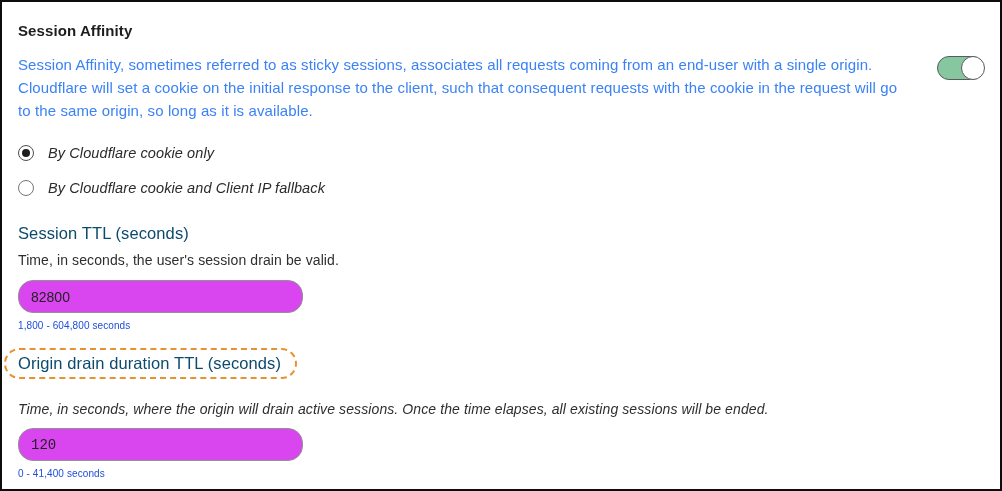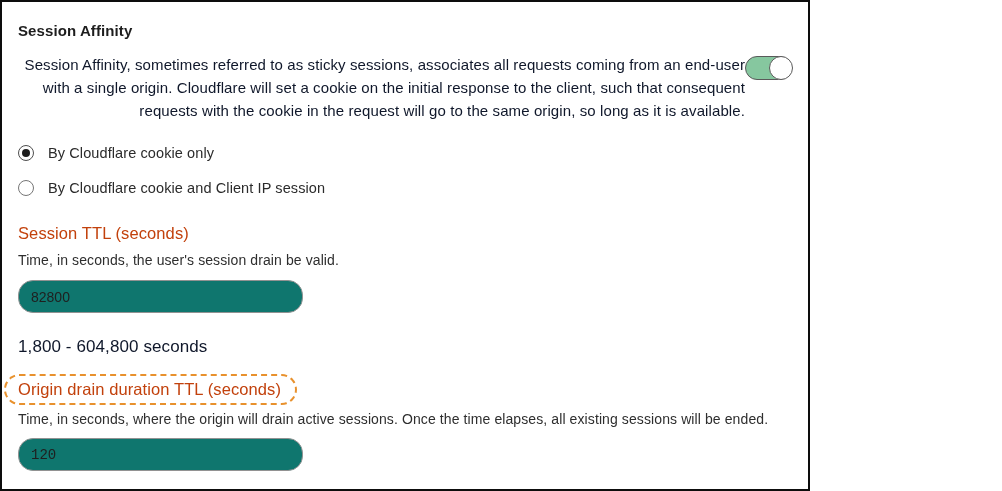--- a/index.html
+++ b/index.html
@@ -3,21 +3,21 @@
 <meta charset="utf-8">
 <style>
   * { box-sizing: border-box; margin: 0; padding: 0; }
   html, body { background: #ffffff; }
   body {
     font-family: "Liberation Sans", "DejaVu Sans", sans-serif;
     color: #2e2e2e;
   }
   .page {
     position: relative;
-    width: 810px;
+    width: 1002px;
     height: 491px;
     border: 2px solid #0d0d0d;
     background: #ffffff;
     overflow: hidden;
     padding: 0 16px;
   }
 
   
   .panel-title {
     margin-top: 20px;
@@ -30,24 +30,23 @@
 
   
   .intro-row {
     margin-top: 13px;
     display: flex;
     align-items: flex-start;
   }
   .intro-text {
     font-size: 15px;
     line-height: 23px;
-    color: #0f172a;
+    color: #3b82f6;
     width: 893px;
     letter-spacing: 0.1px;
-    text-align: right;
   }
   .toggle-wrap {
     margin-left: auto;
     margin-top: 3px;
   }
   .toggle {
     position: relative;
     width: 47px;
     height: 24px;
     border-radius: 13px;
@@ -65,20 +64,21 @@
     background: #ffffff;
     border: 1.5px solid #5a5a5a;
   }
 
   
   .radio-group { margin-top: 23px; }
   .radio-row {
     display: flex;
     align-items: center;
     cursor: pointer;
+    font-style: italic;
   }
   .radio-row + .radio-row { margin-top: 19px; }
   .radio-circle {
     width: 16px;
     height: 16px;
     border-radius: 50%;
     border: 1.5px solid #767676;
     background: #ffffff;
     display: flex;
     align-items: center;
@@ -100,49 +100,49 @@
     font-size: 14.5px;
     color: #2b2b2b;
     letter-spacing: 0.1px;
   }
 
   
   .field-label {
     font-size: 16.5px;
     line-height: 20px;
     font-weight: 400;
-    color: #c2410c;
+    color: #0c4a6e;
     letter-spacing: 0.1px;
   }
   .field-label-1 { margin-top: 27px; }
   .field-desc {
     margin-top: 9px;
     font-size: 14px;
     line-height: 17px;
     color: #2e2e2e;
     letter-spacing: 0.1px;
   }
   .ttl-input {
     display: block;
     margin-top: 11px;
     width: 285px;
     height: 33px;
     border: 1px solid #929292;
     border-radius: 15px;
-    background: #0f766e;
+    background: #d946ef;
     padding: 0 12px;
     font-family: "Liberation Sans", "DejaVu Sans", sans-serif;
     font-size: 14px;
     color: #1f1f1f;
     outline: none;
   }
   .field-hint {
-    margin-top: 24px;
-    font-size: 17px;
-    color: #0f172a;
+    margin-top: 7px;
+    font-size: 10px;
+    color: #1d4ed8;
     letter-spacing: 0.1px;
   }
 
   
   .annotated-label-wrap {
     margin-top: 17px;
     margin-left: -14px;
   }
   .annotated-label {
     display: inline-block;
@@ -168,31 +168,31 @@
     </div>
   </div>
 
   <div class="radio-group">
     <div class="radio-row selected" role="radio" aria-checked="true">
       <span class="radio-circle"></span>
       <span class="radio-label">By Cloudflare cookie only</span>
     </div>
     <div class="radio-row" role="radio" aria-checked="false">
       <span class="radio-circle"></span>
-      <span class="radio-label">By Cloudflare cookie and Client IP session</span>
+      <span class="radio-label">By Cloudflare cookie and Client IP fallback</span>
     </div>
   </div>
 
   <div class="field-label field-label-1">Session TTL (seconds)</div>
   <div class="field-desc">Time, in seconds, the user's session drain be valid.</div>
   <input class="ttl-input" type="text" value="82800" style="">
   <div class="field-hint">1,800 - 604,800 seconds</div>
 
   <div class="annotated-label-wrap">
     <span class="annotated-label">
       <span class="field-label">Origin drain duration TTL (seconds)</span>
     </span>
   </div>
-  <div class="field-desc" style="margin-top:6px;">Time, in seconds, where the origin will drain active sessions. Once the time elapses, all existing sessions will be ended.</div>
+  <div class="field-desc" style="margin-top:22px;font-style:italic;">Time, in seconds, where the origin will drain active sessions. Once the time elapses, all existing sessions will be ended.</div>
   <input class="ttl-input" style="margin-top: 10px; font-family: Liberation Mono, monospace;" type="text" value="120">
   <div class="field-hint">0 - 41,400 seconds</div>
 
 </div>
 
 </body></html>

